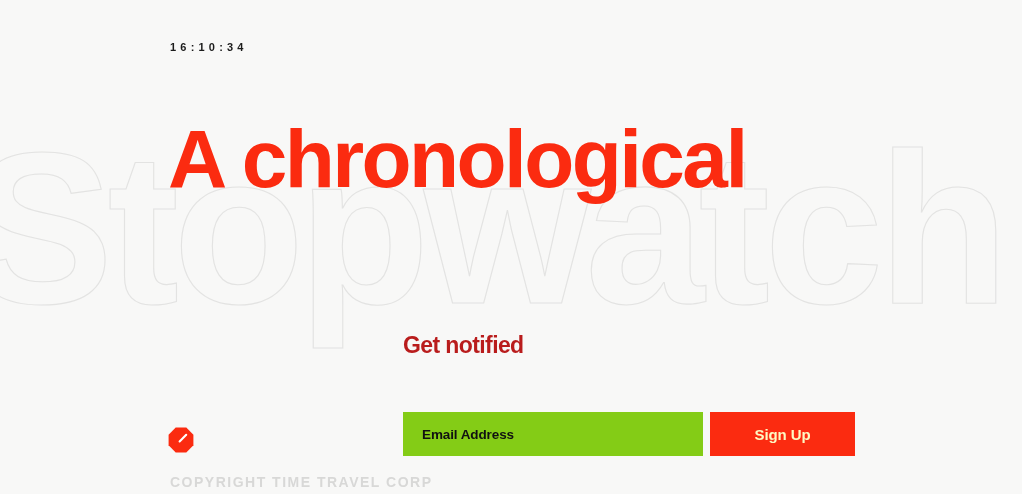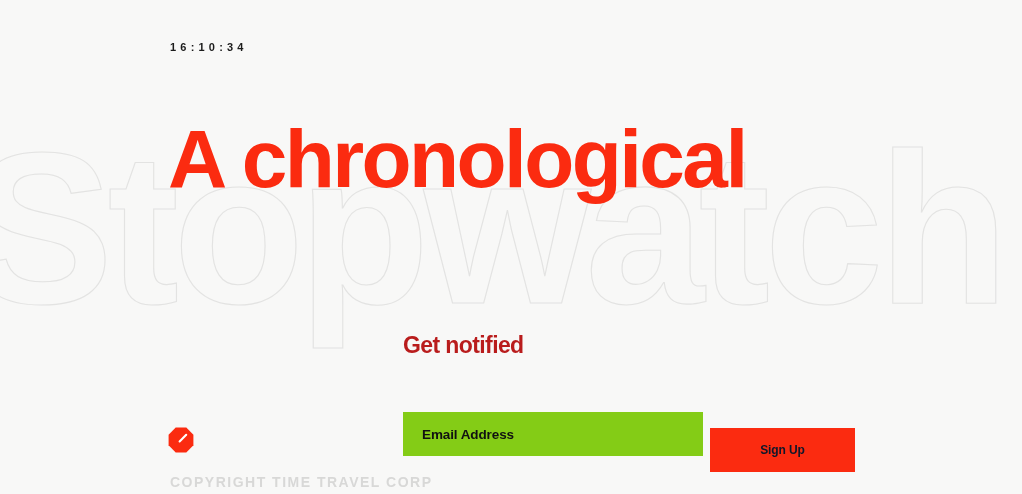--- a/index.html
+++ b/index.html
@@ -118,29 +118,29 @@
     color: #111111;
   }
   #email-input::placeholder {
     color: #111111;
     opacity: 1;
     font-weight: 700;
   }
   #signup-button {
     position: absolute;
     left: 307px;
-    top: 16px;
+    top: 0;
     width: 145px;
     height: 44px;
     box-sizing: border-box;
     border: none;
     background: #fb2b10;
-    color: #0f172a;
-    font-family: "Liberation Sans", sans-serif;
-    font-size: 12px;
+    color: #fef9c3;
+    font-family: "Liberation Sans", sans-serif;
+    font-size: 15px;
     font-weight: 700;
     letter-spacing: -0.1px;
     cursor: pointer;
   }
 
   
   #logo {
     position: absolute;
     left: 168px;
     top: 427px;

